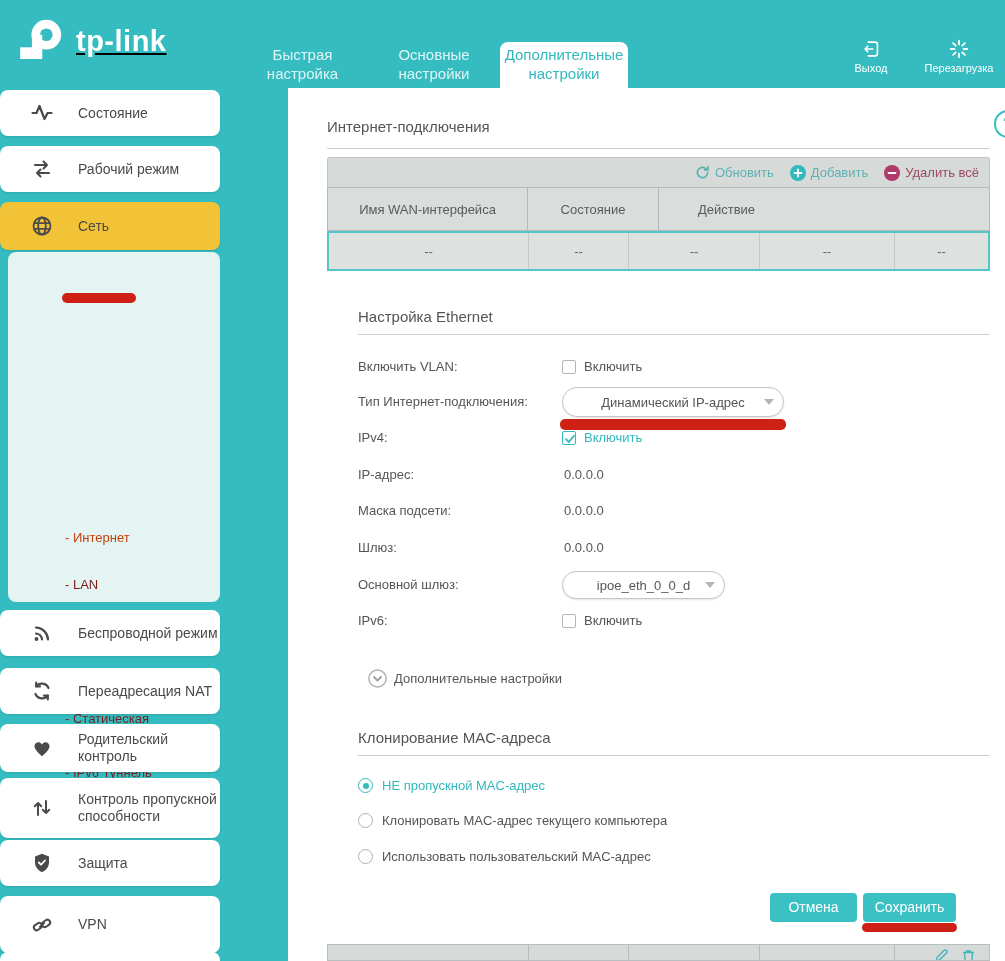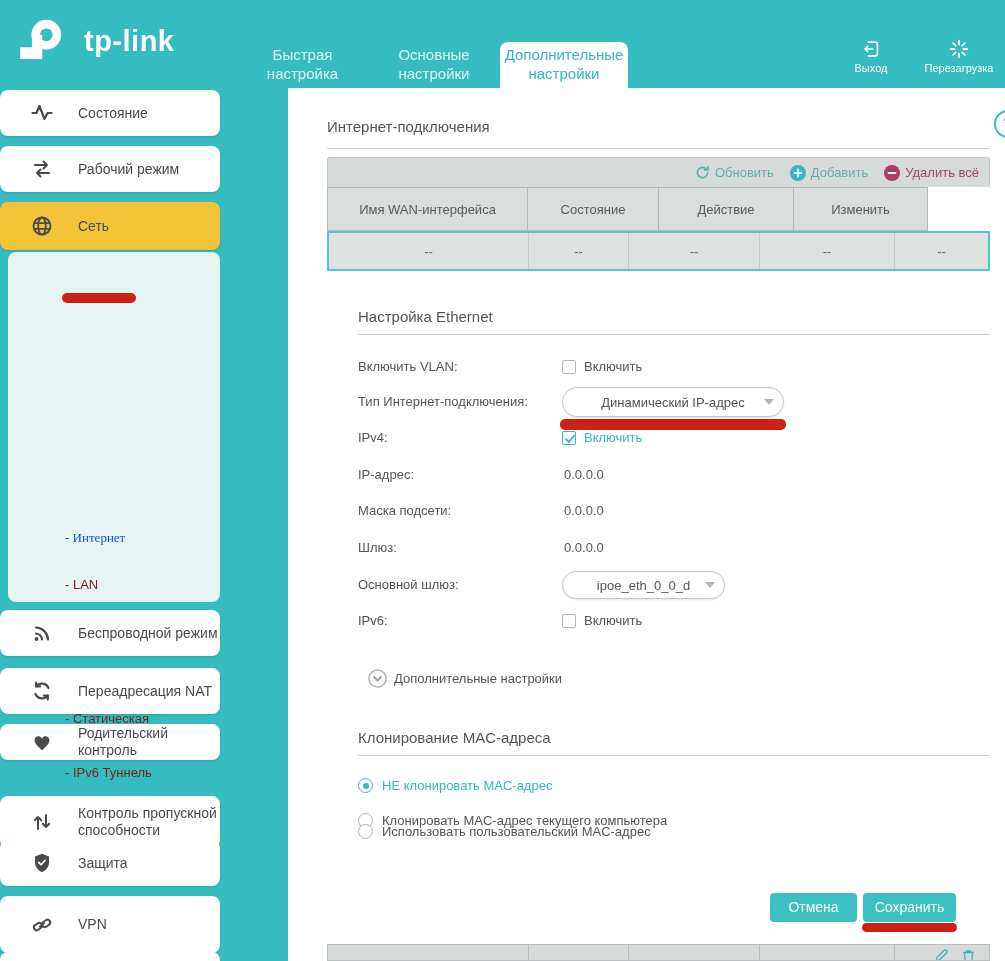--- a/index.html
+++ b/index.html
@@ -1,49 +1,49 @@
 <!DOCTYPE html>
 <html><head>
 <meta charset="utf-8">
 <style>
   * { box-sizing: border-box; margin: 0; padding: 0; }
   html, body { width: 1005px; height: 961px; }
   body { position: relative; overflow: hidden; background: #35bcc1; font-family: "Liberation Sans", sans-serif; }
 
   
-  .logo { position: absolute; left: 12px; top: 14px; display: flex; align-items: center; gap: 16px; }
+  .logo { position: absolute; left: 12px; top: 14px; display: flex; align-items: center; gap: 8px; text-decoration: underline; }
   .logo-text { color: #fff; font-size: 29px; font-weight: bold; letter-spacing: .5px; }
 
   .tab { position: absolute; top: 45px; color: #dff5f5; font-size: 15px; line-height: 19px; text-align: center; cursor: pointer; }
   .tab.active { top: 42px; height: 46px; background: #fff; border-radius: 8px 8px 0 0; color: #31b9be; padding-top: 3px; }
 
   .hdr-action { position: absolute; top: 38px; color: #fff; font-size: 11px; text-align: center; cursor: pointer; }
   .hdr-action svg { display: block; margin: 0 auto 2px; }
 
   
   .side-card { position: absolute; left: 0; width: 220px; background: #fff; border-radius: 8px; display: flex; align-items: center; color: #4a4a4a; font-size: 14px; cursor: pointer; box-shadow: 0 1px 2px rgba(0,0,0,.12); }
   .side-card.active { background: #f2c237; }
   .side-card svg { margin: 0 24px 0 30px; flex: 0 0 auto; }
   .side-label { width: 155px; line-height: 17px; }
 
   .submenu { position: absolute; left: 8px; top: 252px; width: 212px; height: 350px; background: #e3f4f2; border-radius: 8px; }
   .sub-item { position: absolute; left: 57px; width: 150px; color: #7f1d1d; font-size: 13px; line-height: 17px; cursor: pointer; }
-  .sub-item.active { color: #1d4ed8; font-family: Liberation Serif, serif; }
+  .sub-item.active { color: #c2410c; }
 
   
   .panel { position: absolute; left: 248px; top: 88px; width: 747px; height: 873px; background: #fff; margin-left: 40px; }
   .page-title { position: absolute; left: 39px; top: 30px; font-size: 15px; color: #555; }
   .sep { position: absolute; height: 1px; background: #cdd2d1; }
   .help { position: absolute; left: 706px; top: 22px; width: 28px; height: 28px; border: 2px solid #35bcc1; border-radius: 50%; color: #35bcc1; font-size: 17px; font-weight: bold; text-align: center; line-height: 24px; cursor: pointer; }
 
   .toolbar { position: absolute; left: 39px; top: 69px; width: 663px; height: 30px; background: #d6dad9; border: 1px solid #c0c6c5; border-bottom: none; border-radius: 3px 3px 0 0; display: flex; justify-content: flex-end; align-items: center; gap: 16px; padding-right: 10px; font-size: 13px; }
   .tool { display: flex; align-items: center; gap: 5px; color: #5fb0b2; cursor: pointer; }
   .tool.danger { color: #9c4a63; }
 
-  .thead { position: absolute; left: 39px; top: 99px; width: 601px; height: 44px; display: flex; background: #d9dedd; border: 1px solid #b3bab9; }
+  .thead { position: absolute; left: 39px; top: 99px; width: 663px; height: 44px; display: flex; background: #d9dedd; border: 1px solid #b3bab9; }
   .th { display: flex; align-items: center; justify-content: center; font-size: 13px; color: #5a5a5a; text-align: center; border-right: 1px solid #b3bab9; }
   .th:last-child { border-right: none; }
   .trow { position: absolute; left: 39px; top: 143px; width: 663px; height: 40px; display: flex; background: #dde2e1; border: 2px solid #54c5c8; }
   .td { display: flex; align-items: center; justify-content: center; font-size: 13px; color: #666; border-right: 1px solid #c3c9c8; }
   .td:last-child { border-right: none; }
   .c1 { width: 200px; } .c2 { width: 100px; } .c3 { width: 131px; } .c4 { width: 135px; } .c5 { flex: 1; }
 
   .sec-title { position: absolute; left: 70px; font-size: 15px; color: #555; }
   .flabel { position: absolute; left: 70px; font-size: 13px; color: #555; }
   .fvalue { position: absolute; left: 276px; font-size: 13px; color: #555; }
@@ -173,27 +173,27 @@
   <svg width="24" height="24" viewBox="0 0 24 24">
     <g fill="none" stroke="#4a4a4a" stroke-width="2.2" stroke-linecap="round" stroke-linejoin="round">
       <path d="M18.5 9A7.2 7.2 0 0 0 6.2 7.4"></path>
       <path d="M6.2 3.6v3.8H10"></path>
       <path d="M5.5 15a7.2 7.2 0 0 0 12.3 1.6"></path>
       <path d="M17.8 20.4v-3.8H14"></path>
     </g>
   </svg>
   <span class="side-label">Переадресация NAT</span>
 </div>
-<div class="side-card" style="top:724px;height:36px">
+<div class="side-card" style="top:724px;height:48px">
   <svg width="24" height="24" viewBox="0 0 24 24">
     <path d="M12 20.2C5.6 15 3.4 11.2 5 8.3 6.4 5.8 9.9 5.5 12 8.4c2.1-2.9 5.6-2.6 7 .1 1.6 2.8-.6 6.5-7 11.7z" fill="#4a4a4a"></path>
   </svg>
   <span class="side-label">Родительский контроль</span>
 </div>
-<div class="side-card" style="top:796px;height:52px">
+<div class="side-card" style="top:778px;height:60px">
   <svg width="24" height="24" viewBox="0 0 24 24">
     <g fill="none" stroke="#4a4a4a" stroke-width="2" stroke-linecap="round" stroke-linejoin="round">
       <path d="M8 19V7M8 7L4.8 10.2M8 7l3.2 3.2"></path>
       <path d="M16 5v12m0 0l-3.2-3.2m3.2 3.2l3.2-3.2"></path>
     </g>
   </svg>
   <span class="side-label">Контроль пропускной способности</span>
 </div>
 <div class="side-card" style="top:840px;height:46px">
   <svg width="24" height="24" viewBox="0 0 24 24">
@@ -243,21 +243,20 @@
         <path d="M4.5 8h7" stroke="#ffffff" stroke-width="1.8" stroke-linecap="round"></path>
       </svg>
       <span>Удалить всё</span>
     </span>
   </div>
 
   <div class="thead">
     <div class="th c1">Имя WAN-интерфейса</div>
     <div class="th c3">Состояние</div>
     <div class="th c4">Действие</div>
-    <div class="th c5">Изменить</div>
   </div>
 
   <div class="trow">
     <div class="td c1">--</div>
     <div class="td c2">--</div>
     <div class="td c3">--</div>
     <div class="td c4">--</div>
     <div class="td c5">--</div>
   </div>
 
@@ -314,27 +313,27 @@
       <path d="M6 8l3.5 3.5L13 8" stroke="#9e9e9e" stroke-width="1.8" fill="none" stroke-linecap="round" stroke-linejoin="round"></path>
     </svg>
     <span class="adv-label">Дополнительные настройки</span>
   </div>
 
   <div class="sec-title" style="top:641px">Клонирование MAC-адреса</div>
   <div class="sep" style="left:70px;top:667px;width:632px"></div>
 
   <div class="radio-row" style="top:690px">
     <span class="radio sel"></span>
-    <span class="radio-label teal">НЕ клонировать MAC-адрес</span>
+    <span class="radio-label teal">НЕ пропускной MAC-адрес</span>
   </div>
   <div class="radio-row" style="top:725px">
     <span class="radio"></span>
     <span class="radio-label">Клонировать MAC-адрес текущего компьютера</span>
   </div>
-  <div class="radio-row" style="top:736px">
+  <div class="radio-row" style="top:761px">
     <span class="radio"></span>
     <span class="radio-label">Использовать пользовательский MAC-адрес</span>
   </div>
 
   <div class="btn" style="left:482px;width:87px">Отмена</div>
   <div class="btn" style="left:575px;width:93px">Сохранить</div>
   <div class="ann" style="left:574px;top:835px;width:95px;height:9px"></div>
 
   <div class="bottom-strip">
     <div class="strip-div" style="left:200px"></div>

